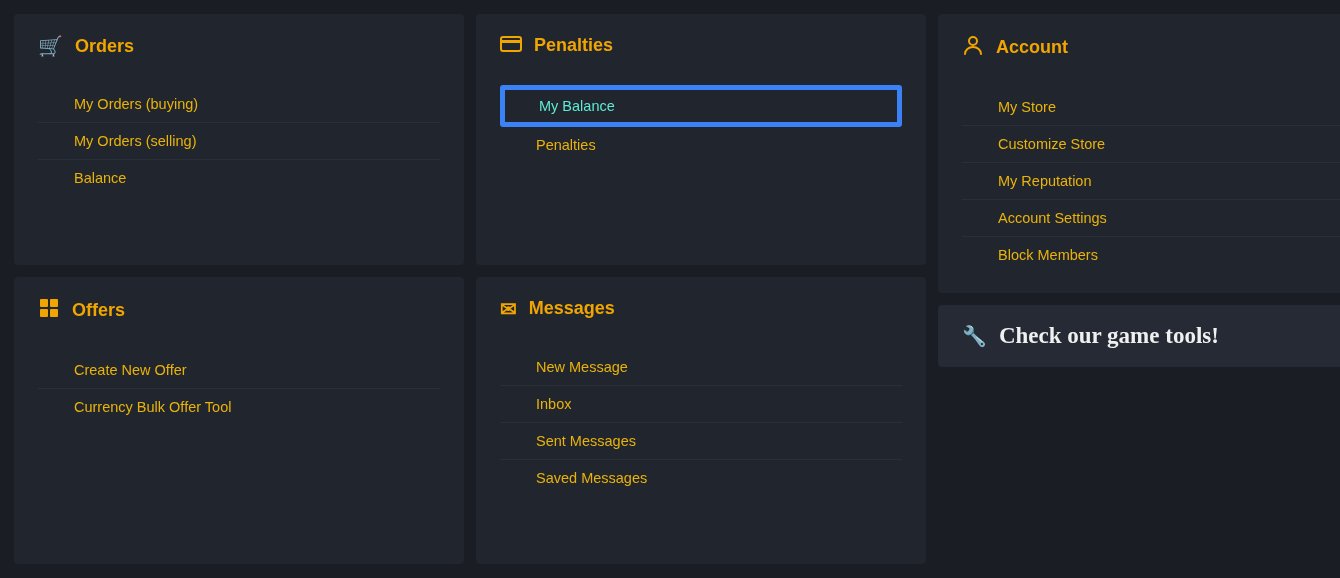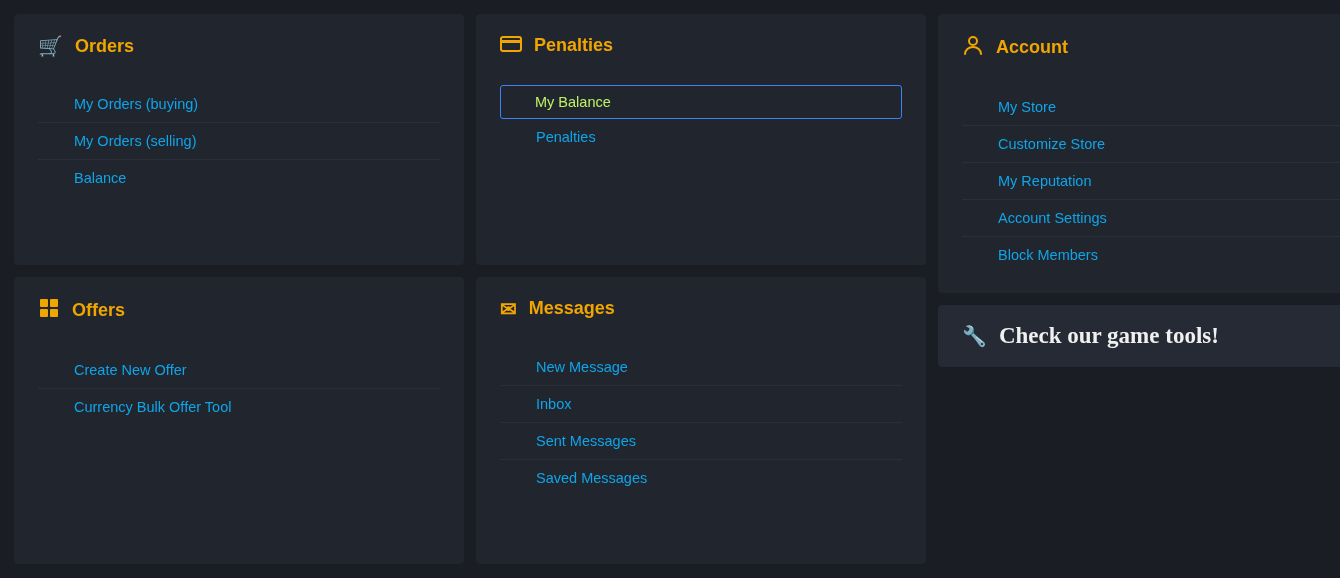--- a/index.html
+++ b/index.html
@@ -33,34 +33,34 @@
       color: #f0a500;
       margin-bottom: 18px;
       padding-bottom: 10px;
     }
     .card-title .icon {
       font-size: 20px;
     }
     .card-item {
       display: block;
       padding: 10px 0 10px 36px;
-      color: #0ea5e9;
+      color: #eab308;
       font-size: 14.5px;
       cursor: pointer;
       border-bottom: 1px solid #2a2f3a;
       text-decoration: none;
     }
     .card-item:last-child {
       border-bottom: none;
     }
     .card-item.active {
-      border: 1px solid #3b82f6;
+      border: 5px solid #3b82f6;
       border-radius: 3px;
       padding: 8px 0 8px 34px;
-      color: #bef264;
+      color: #5eead4;
     }
     
     .account-col {
       grid-row: 1 / 3;
       grid-column: 3;
       display: flex;
       flex-direction: column;
       gap: 12px;
     }
     .orders-col {

